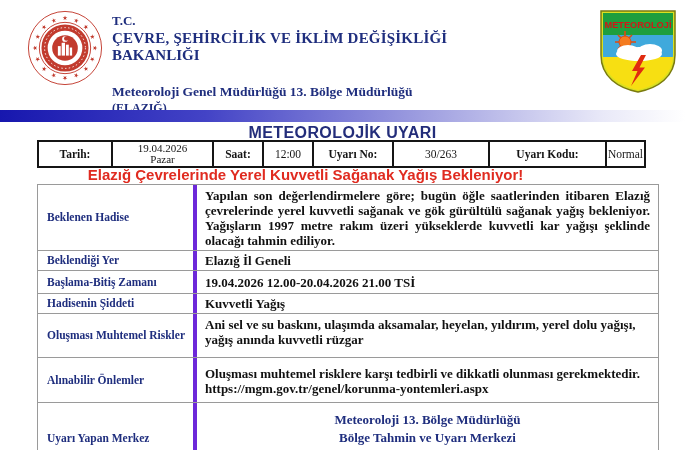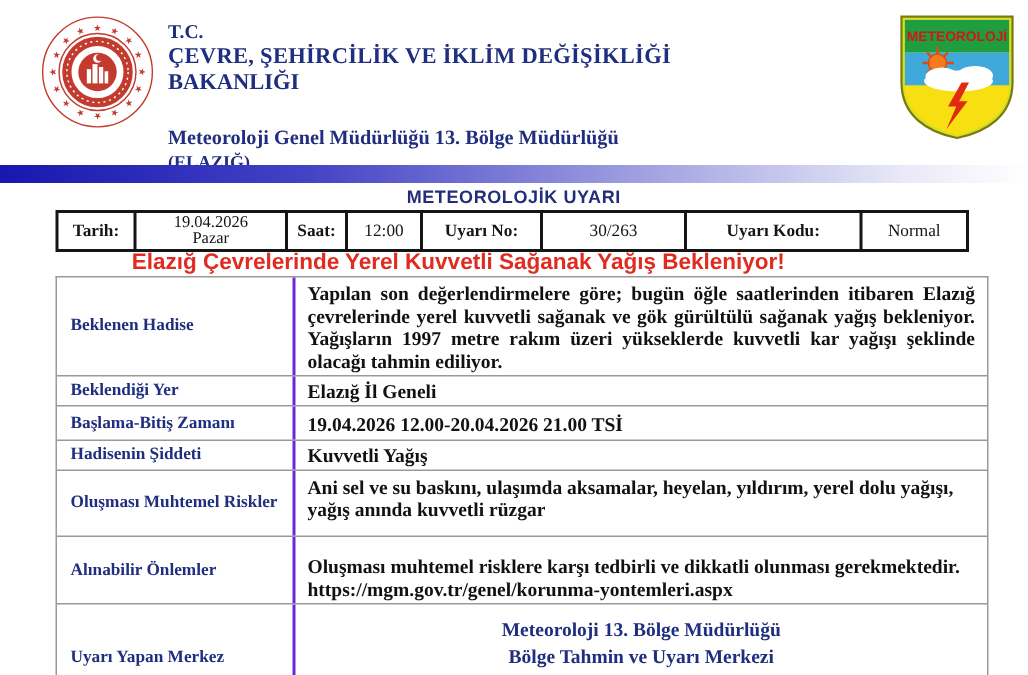--- a/index.html
+++ b/index.html
@@ -15,50 +15,50 @@
   .hdr .l4{font-size:13.5px;margin-top:20px}
   .hdr .l5{font-size:12px;margin-top:1px}
   .logoL{position:absolute;left:27px;top:10px;width:76px;height:76px}
   .logoR{position:absolute;left:599px;top:9px;width:78px;height:84px}
 
   
   .bar{position:absolute;left:0;top:110px;width:685px;height:12px;
        background:linear-gradient(to right,#1717ae,#4343c6 30%,#9f9fe0 62%,#e9e9f8 88%,#ffffff)}
 
   .docTitle{position:absolute;top:124px;left:0;width:685px;text-align:center;
-            font-family:"Liberation Sans",sans-serif;font-size:12px;font-weight:bold;
+            font-family:"Liberation Sans",sans-serif;font-size:16px;font-weight:bold;
             color:#232d7a;letter-spacing:.4px}
 
   
   .infoTable{position:absolute;left:37px;top:140px;width:609px;height:28px;
              border:2px solid #151515;display:flex;align-items:stretch;background:#fff}
   .infoTable .cell{border-left:2px solid #151515;display:flex;flex-direction:column;
                    align-items:center;justify-content:center;font-size:11.5px;text-align:center;color:#151515}
   .infoTable .cell:first-child{border-left:none}
   .infoTable .lbl{font-weight:bold}
-  .c1{width:50px}.c2{width:101px}.c3{width:40px}.c4{width:50px}
+  .c1{width:72px}.c2{width:101px}.c3{width:50px}.c4{width:50px}
   .c5{width:80px}.c6{width:96px}.c7{width:117px}.c8{flex:1}
   .dateline{font-size:11px;line-height:11.5px}
 
   .headline{position:absolute;top:166px;left:0;width:611px;text-align:center;
             font-family:"Liberation Sans",sans-serif;font-size:15px;font-weight:bold;color:#e02b20}
 
   
   .mainTable{position:absolute;left:37px;top:184px;width:622px;
              border:1px solid #9a9a9a;border-bottom:none;background:#fff}
   .row{display:flex;border-bottom:1px solid #9a9a9a}
-  .rLabel{width:159px;border-right:2px solid #6d28d9;display:flex;align-items:center;
+  .rLabel{width:159px;border-right:4px solid #6d28d9;display:flex;align-items:center;
           padding:2px 2px 2px 9px;color:#1f2e7e;font-weight:bold;font-size:11.5px;line-height:13px}
   .rVal{flex:1;padding:2px 8px;font-weight:bold;font-size:13px;line-height:15px;color:#111;
         display:flex;flex-direction:column;justify-content:center}
   .r1{min-height:62px}.r2{min-height:20px}.r3{min-height:23px}.r4{min-height:16px}
   .r5{min-height:44px}.r6{min-height:45px}.r7{min-height:72px}
   .r1 .rVal{justify-content:flex-start;padding-top:3px;text-align:justify}
   .r5 .rVal{justify-content:flex-start;padding-top:3px}
-  .r6 .rVal{justify-content:flex-end;padding-top:3px}
+  .r6 .rVal{justify-content:center;padding-top:3px}
   .r7 .rVal{justify-content:flex-start;padding-top:8px;text-align:center;color:#1f2e7e;line-height:18px}
 </style>
 </head>
 <body>
 
 <div class="page">
 
   <div class="logoL">
     <svg viewBox="0 0 80 80" width="76" height="76">
       <circle cx="40" cy="40" r="38.5" fill="#ffffff" stroke="#c23b2e" stroke-width="1"></circle>

